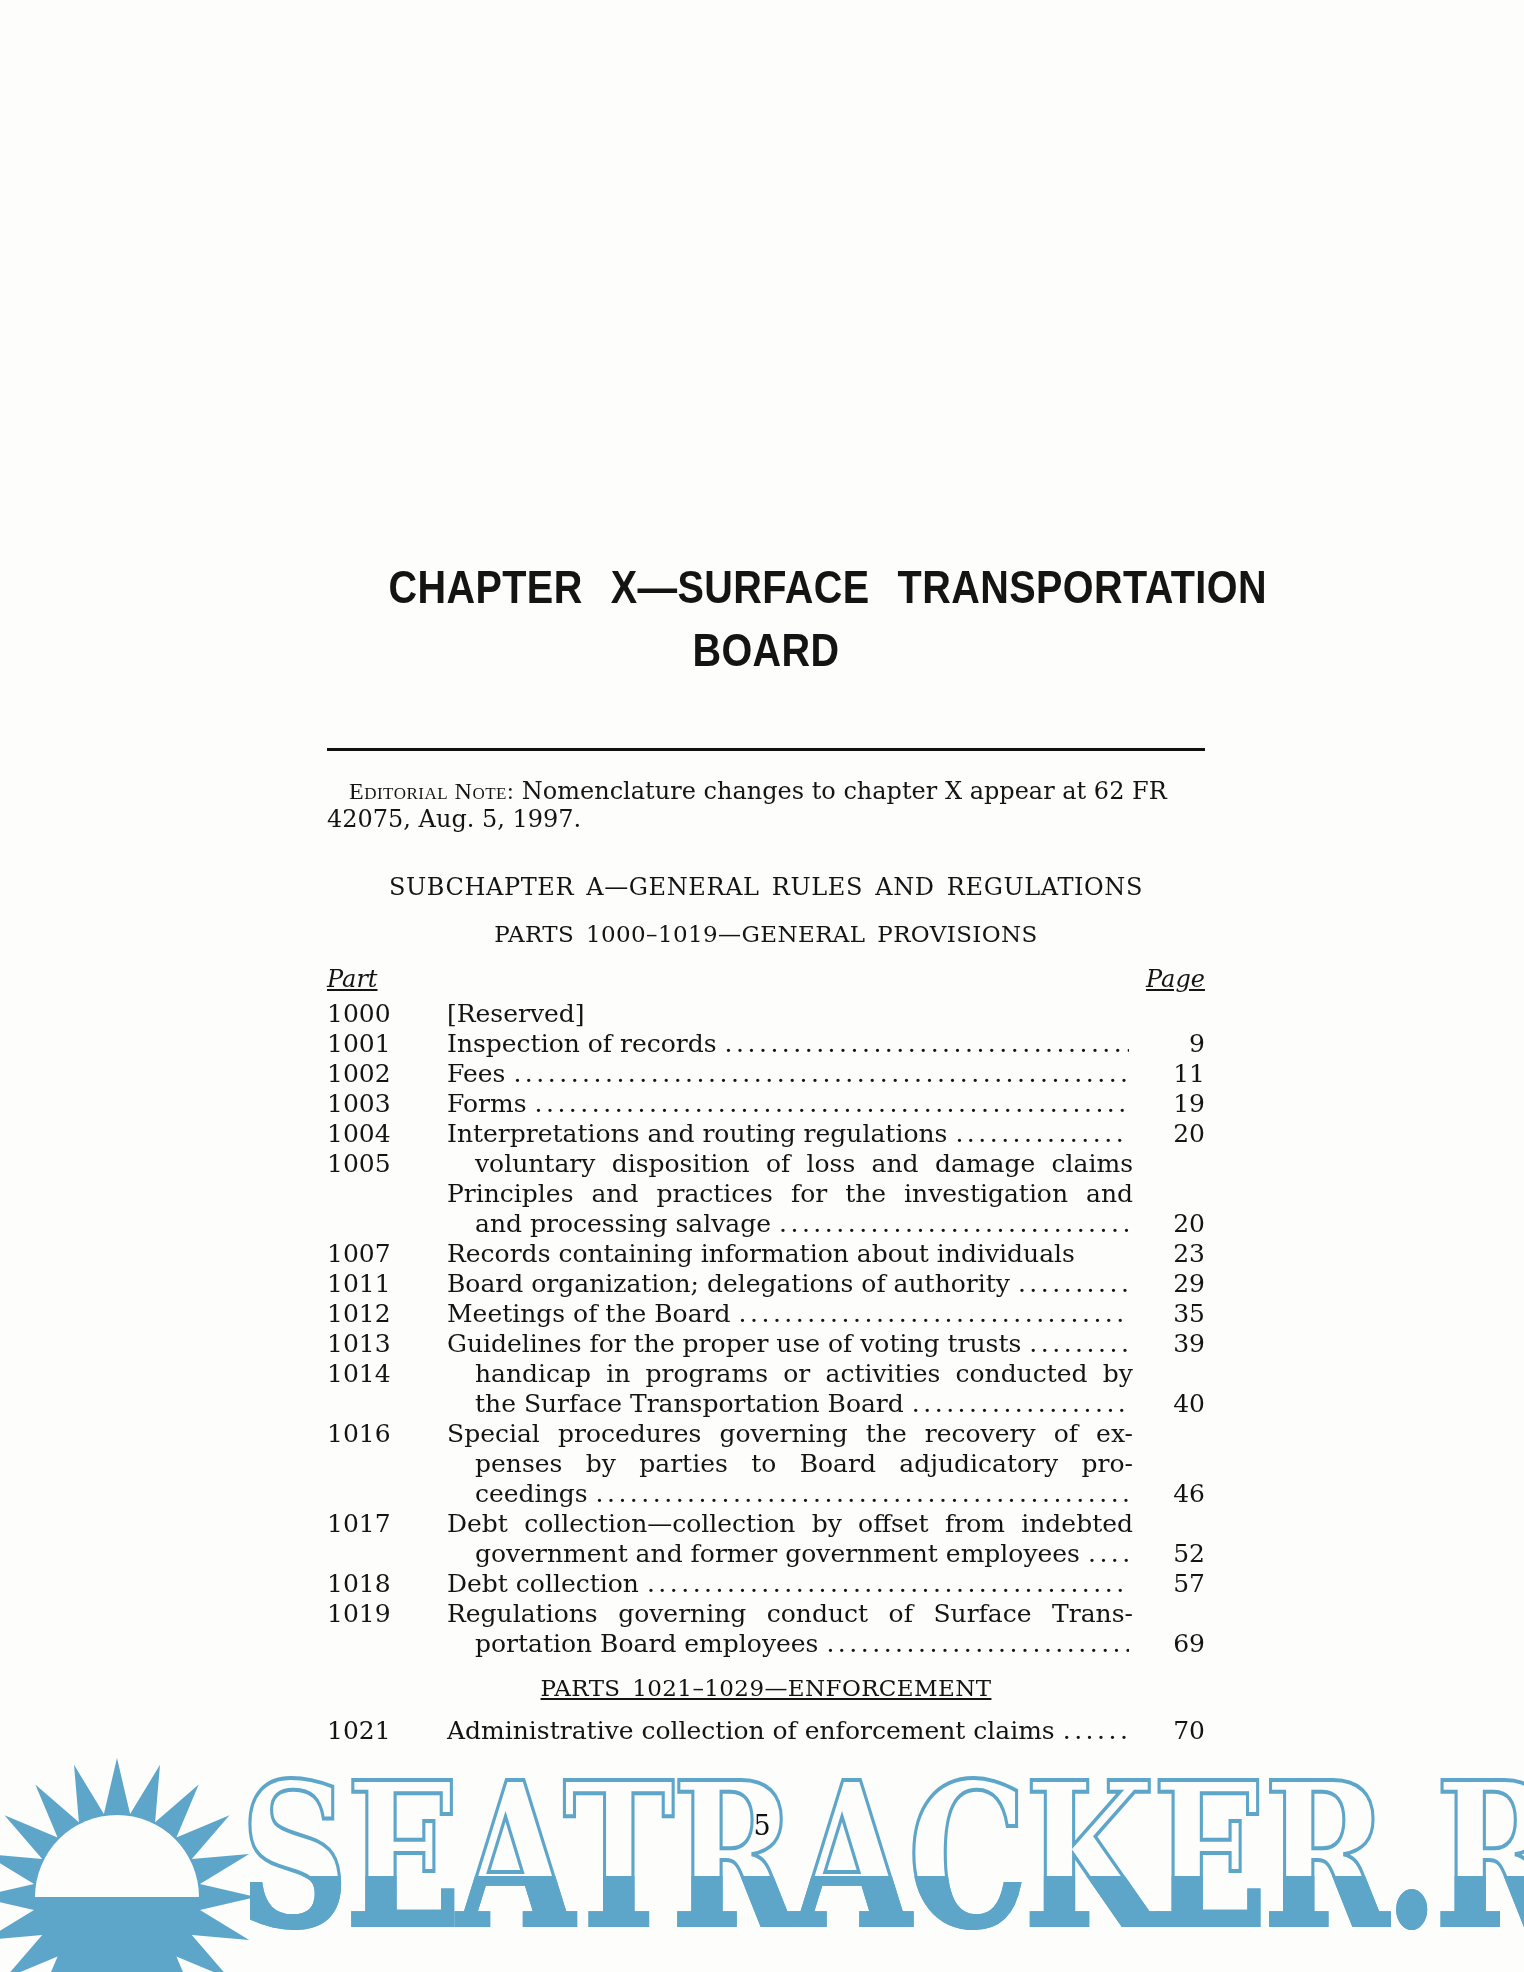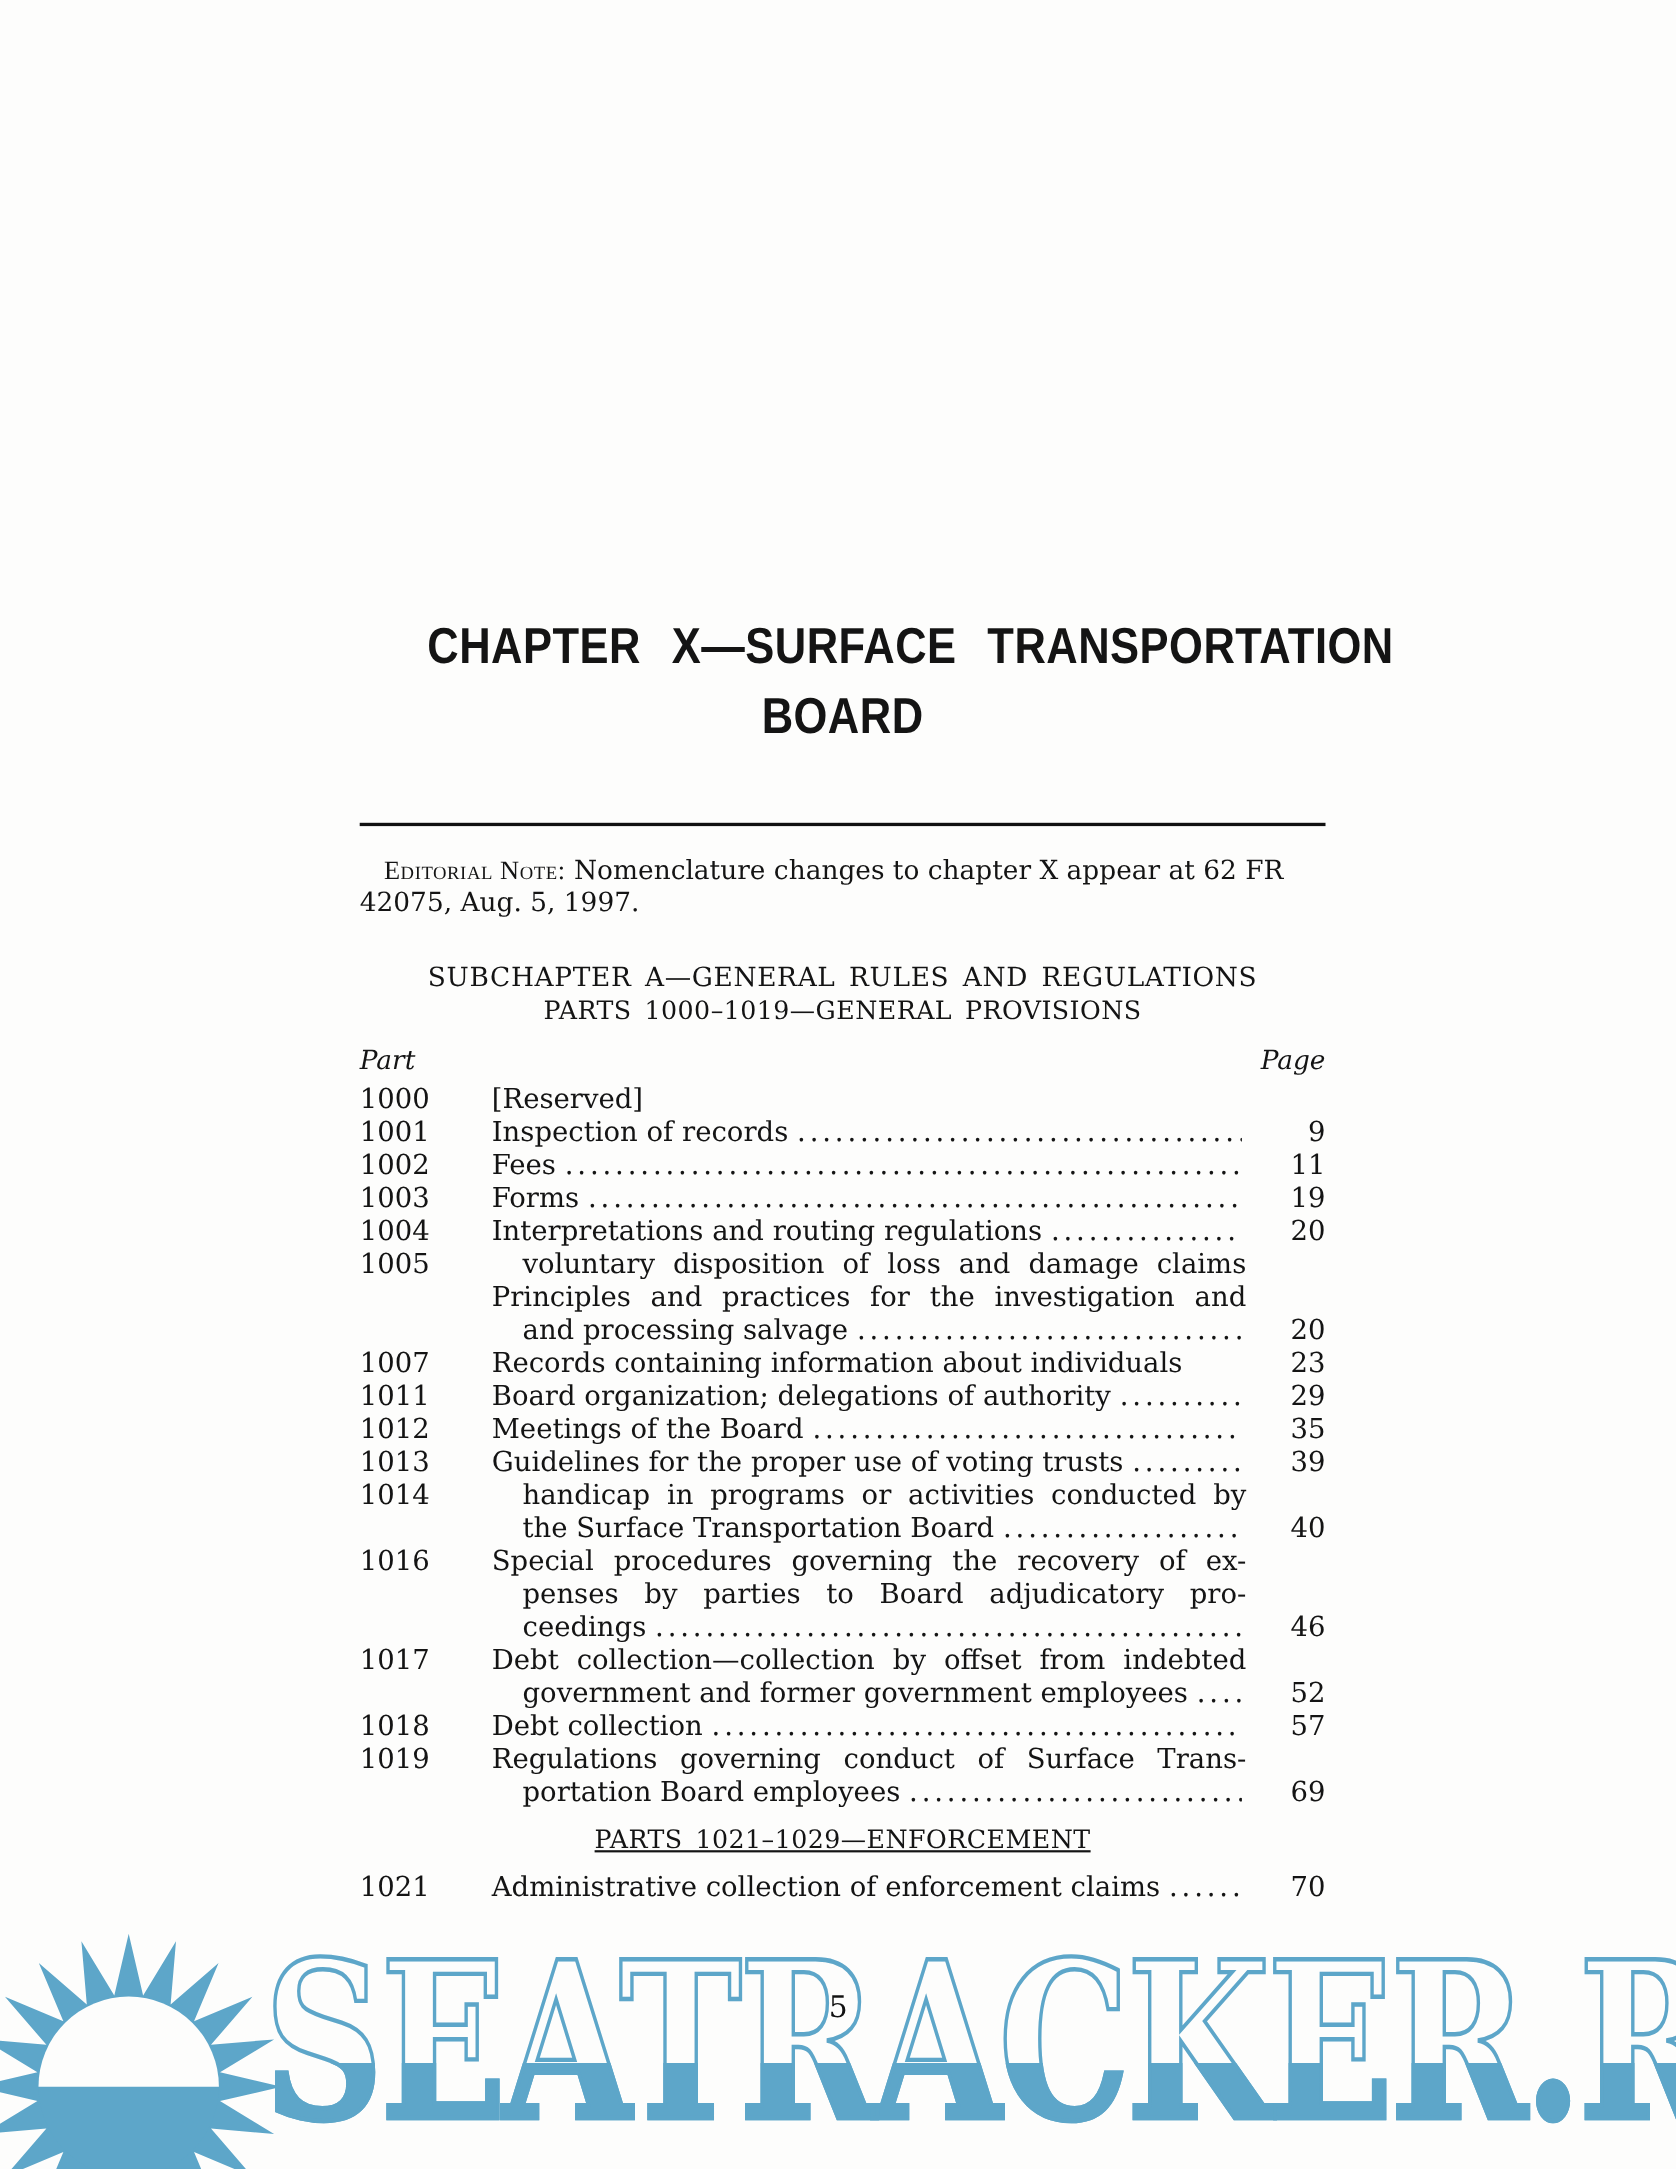--- a/index.html
+++ b/index.html
@@ -46,31 +46,31 @@
   .smallcaps{font-variant:small-caps;letter-spacing:0.5px;font-family:Liberation Serif, serif;}
 
   .subchapter{
     margin-top:40px;
     font-size:24px;
     letter-spacing:0.6px;
     word-spacing:4px;
     text-align:center;
   }
   .parts-heading{
-    margin-top:4px;
+    margin-top:20px;
     font-size:23px;
     letter-spacing:0.4px;
     word-spacing:4px;
     text-align:center;
   }
 
   .colhead{
     margin-top:18px;
     display:flex;justify-content:space-between;
-    font-style:italic;font-size:24px;
+    font-style:italic;font-size:24px;text-decoration:underline;
   }
 
   
   .toc{margin-top:6px;font-size:25px;line-height:30px;}
   .toc-row{display:flex;align-items:flex-start;}
   .toc-part{flex:none;width:120px;}
   .toc-body{flex:1;min-width:0;}
   .toc-page{flex:none;width:72px;text-align:right;align-self:flex-end;}
   .toc-line{display:block;}
   .jline{text-align:justify;text-align-last:justify;}

